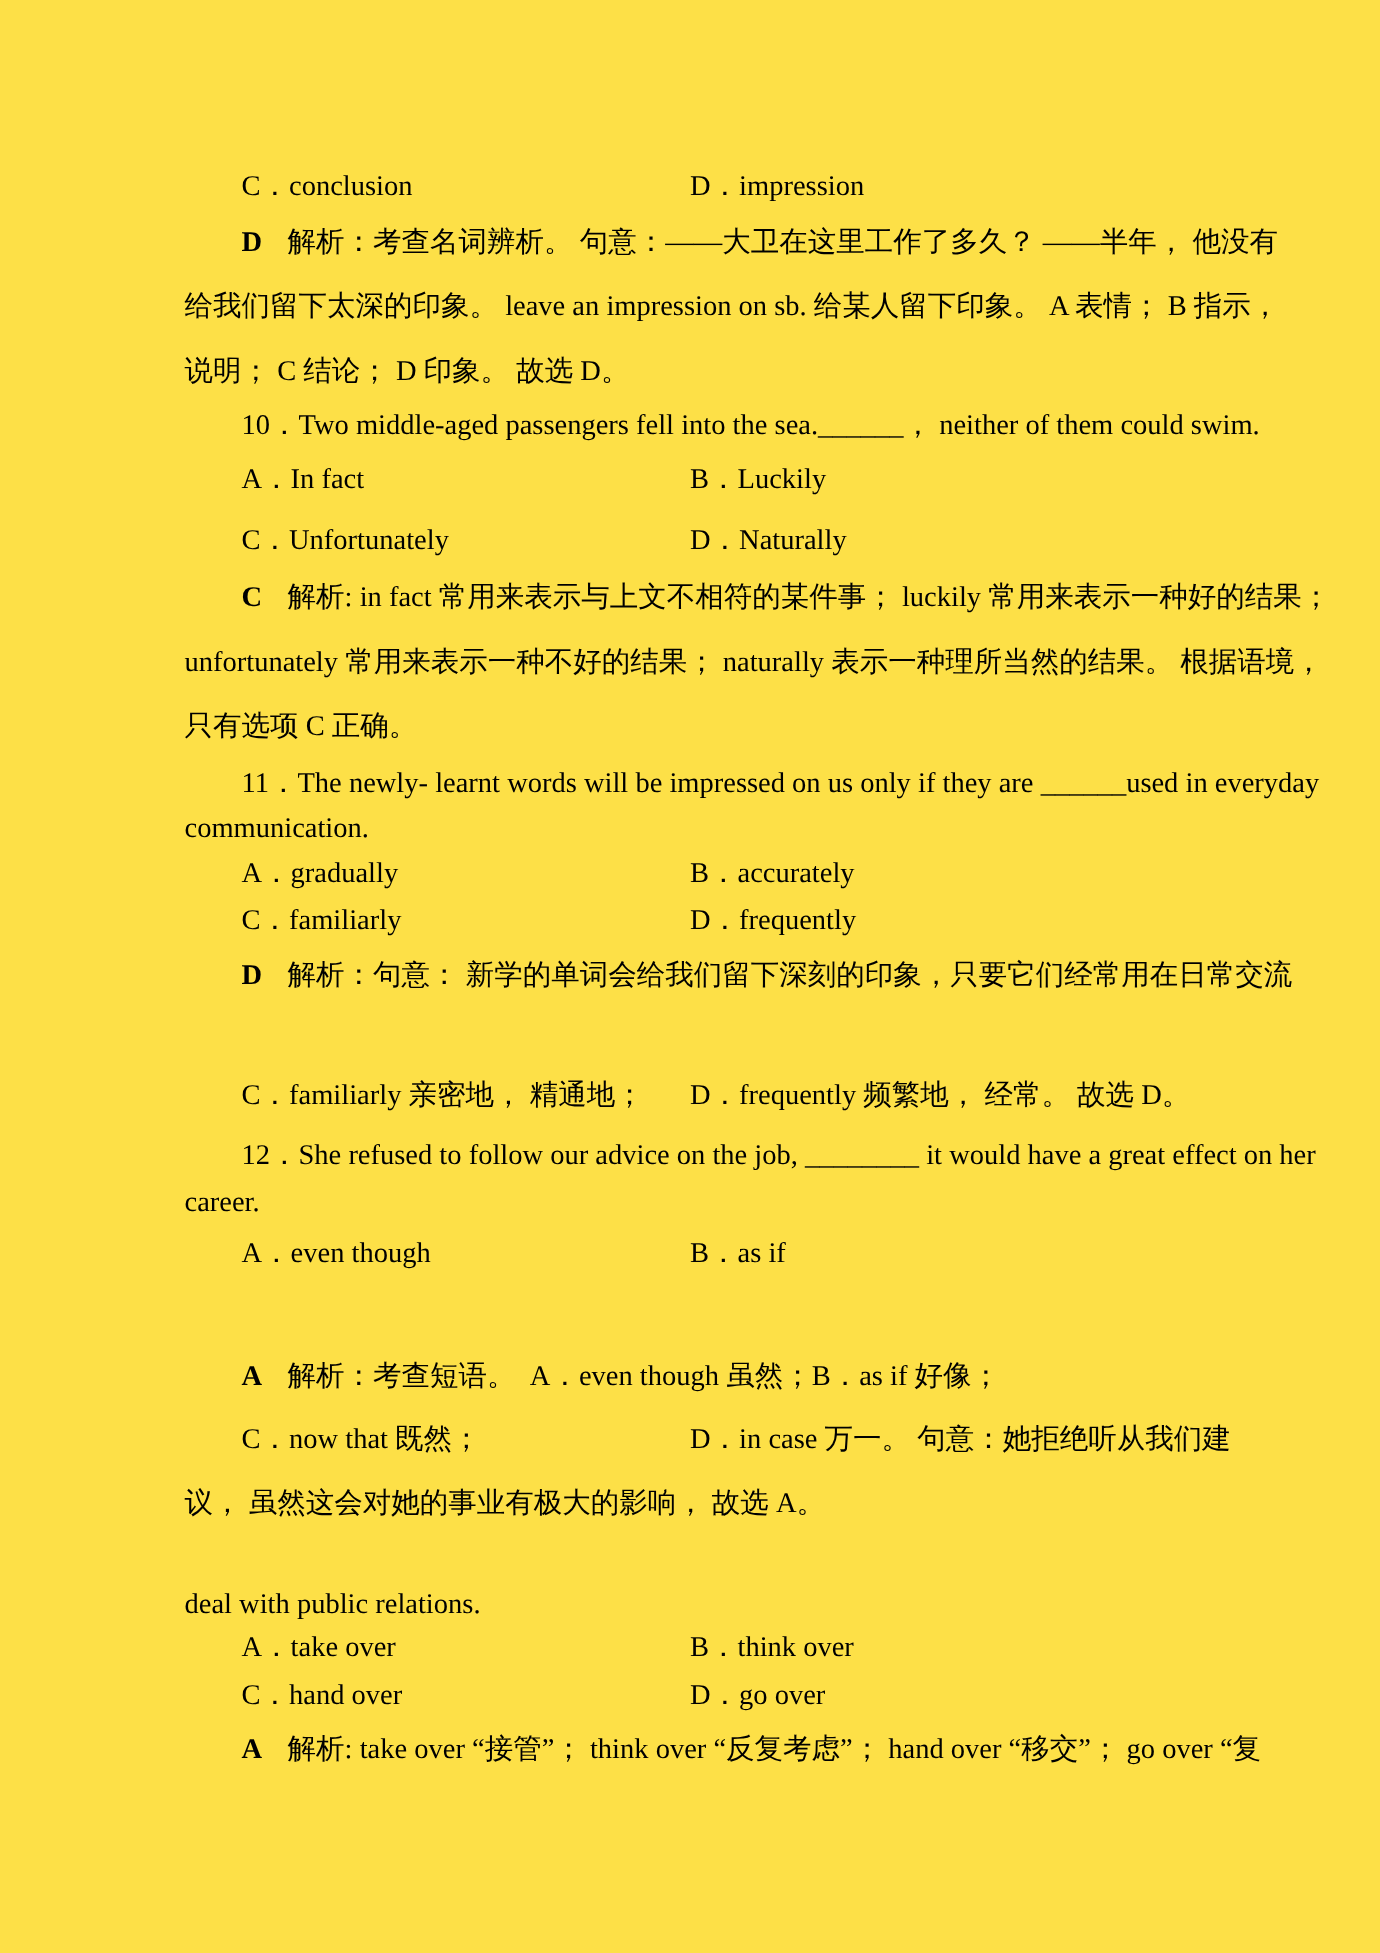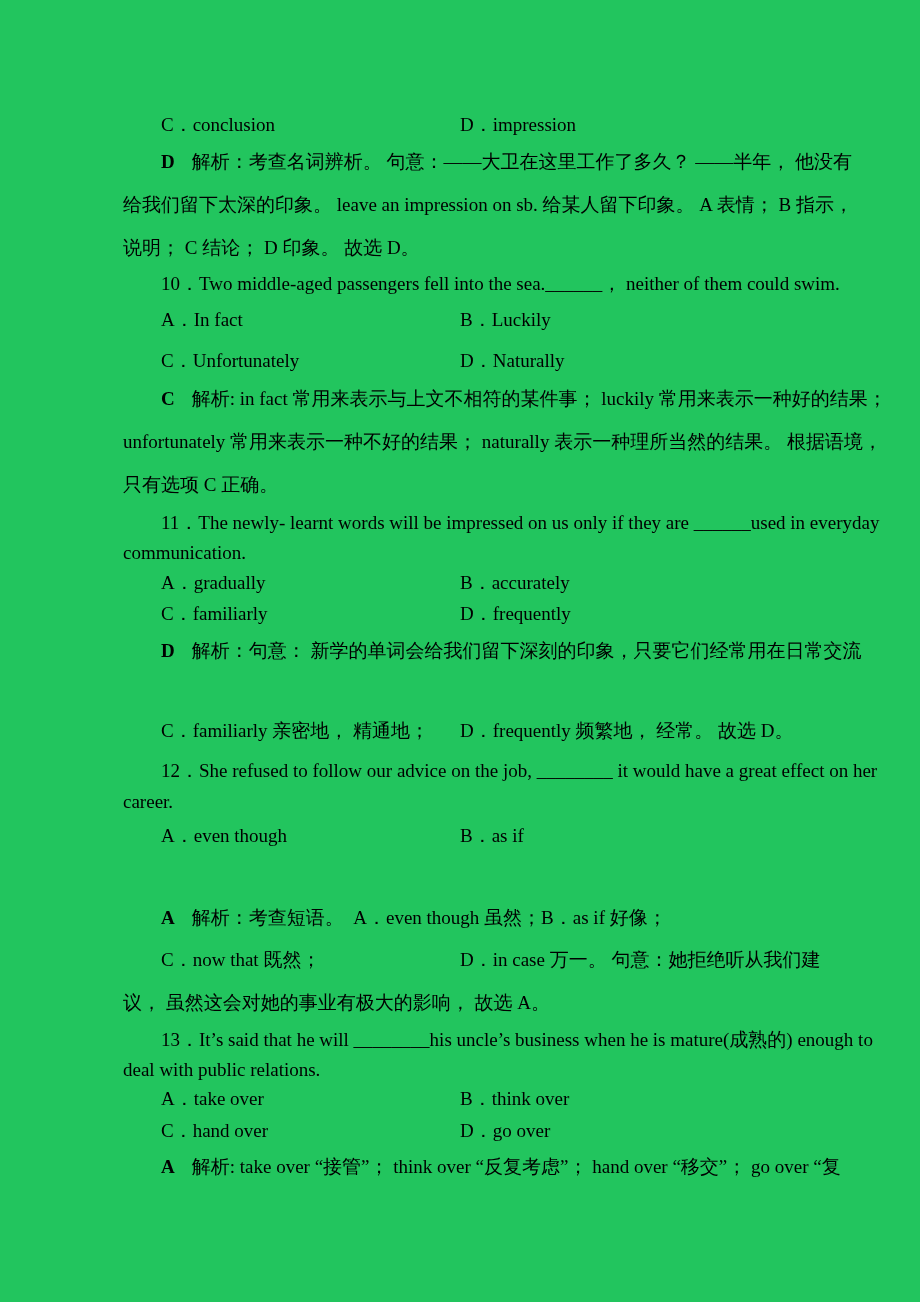--- a/index.html
+++ b/index.html
@@ -13,21 +13,21 @@
     font-family: "Liberation Serif", "DejaVu Serif", serif;
     font-size: 19px;
     color: #000000;
     position: relative;
     overflow: hidden;
   }
   .page {
     position: relative;
     width: 920px;
     height: 1302px;
-    background: #22c55e;
+    background: #fde047;
   }
   .line {
     position: absolute;
     left: 0;
     width: 920px;
     height: 26px;
     line-height: 24px;
     white-space: pre;
   }
   .seg {
@@ -62,18 +62,17 @@
     <div class="line" style="top: 571px;"><span class="seg at-indent">A．gradually</span><span class="seg at-col2">B．accurately</span></div>
     <div class="line" style="top: 602px;"><span class="seg at-indent">C．familiarly</span><span class="seg at-col2">D．frequently</span></div>
     <div class="line" style="top: 639px;"><span class="seg at-indent"><b class="ans-letter">D</b><span>解析：句意： 新学的单词会给我们留下深刻的印象，只要它们经常用在日常交流</span></span></div>
     <div class="line" style="top: 719px;"><span class="seg at-indent">C．familiarly 亲密地， 精通地；</span><span class="seg at-col2">D．frequently 频繁地， 经常。 故选 D。</span></div>
     <div class="line" style="top: 759px; text-align: center;"><span class="seg at-indent">12．She refused to follow our advice on the job, ________ it would have a great effect on her</span></div>
     <div class="line" style="top: 790px;"><span class="seg at-left">career.</span></div>
     <div class="line" style="top: 824px;"><span class="seg at-indent">A．even though</span><span class="seg at-col2">B．as if</span></div>
     <div class="line" style="top: 906px;"><span class="seg at-indent"><b class="ans-letter">A</b><span>解析：考查短语。  A．even though 虽然；B．as if 好像；</span></span></div>
     <div class="line" style="top: 948px;"><span class="seg at-indent">C．now that 既然；</span><span class="seg at-col2">D．in case 万一。 句意：她拒绝听从我们建</span></div>
     <div class="line" style="top: 991px;"><span class="seg at-left">议， 虽然这会对她的事业有极大的影响， 故选 A。</span></div>
-    <div class="line" style="top: 1028px;"><span class="seg at-indent">13．It’s said that he will ________his uncle’s business when he is mature(成熟的) enough to</span></div>
     <div class="line" style="top: 1058px;"><span class="seg at-left">deal with public relations.</span></div>
     <div class="line" style="top: 1087px;"><span class="seg at-indent">A．take over</span><span class="seg at-col2">B．think over</span></div>
     <div class="line" style="top: 1119px;"><span class="seg at-indent">C．hand over</span><span class="seg at-col2">D．go over</span></div>
     <div class="line" style="top: 1155px;"><span class="seg at-indent"><b class="ans-letter">A</b><span>解析: take over “接管”； think over “反复考虑”； hand over “移交”； go over “复</span></span></div>
   </div>
 
 </body></html>

